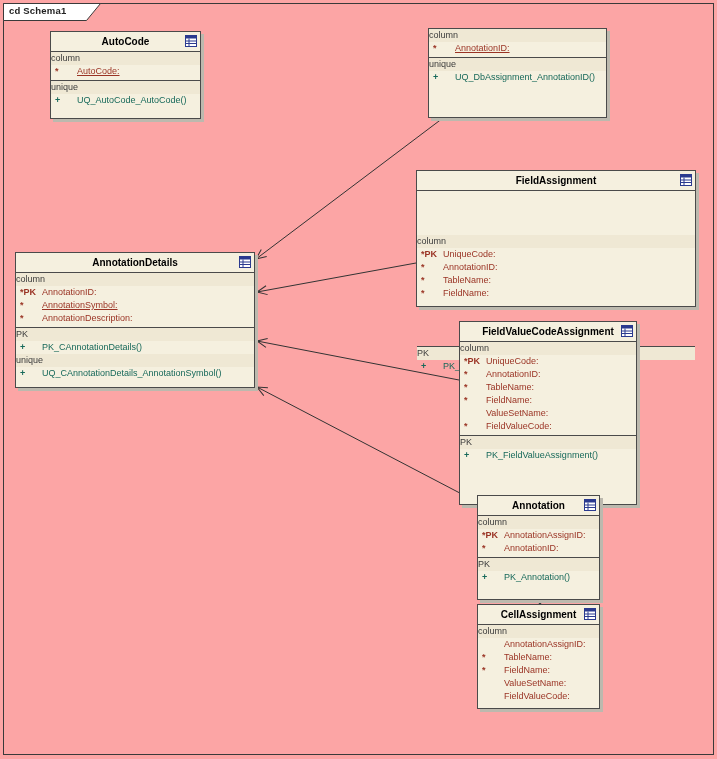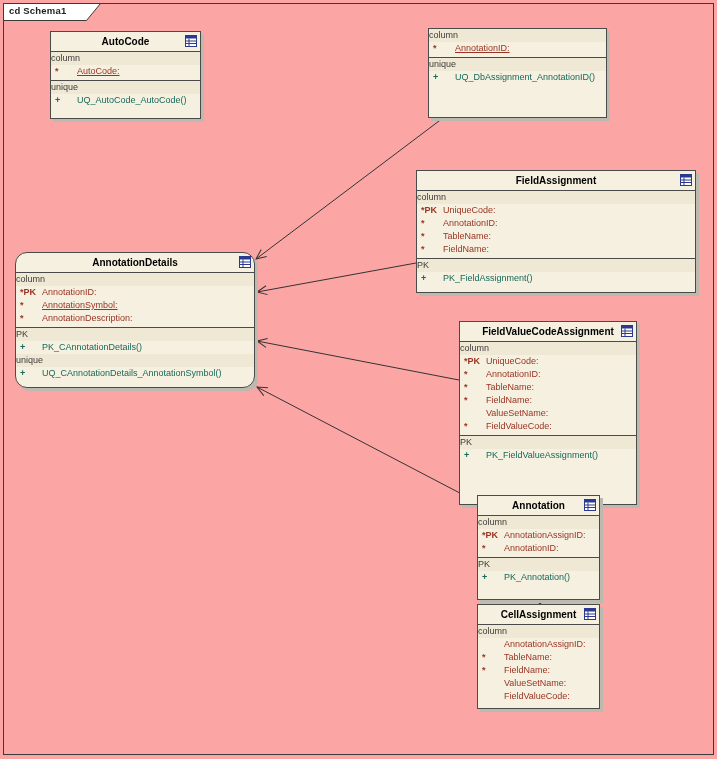--- a/index.html
+++ b/index.html
@@ -94,21 +94,21 @@
           </div>
         </div>
         <div class="compartment">
           <div class="sec-label">unique</div>
           <div class="row operation">
             <span class="prefix">+</span>
             <span class="name">UQ_DbAssignment_AnnotationID()</span>
           </div>
         </div>
       </div>
-      <div class="entity" style="left: 416px; top: 170px; width: 280px; height: 123px;">
+      <div class="entity" style="left: 416px; top: 170px; width: 280px; height: 137px; gap: 44px;">
         <div class="titlebar"><span class="title">FieldAssignment</span><svg class="tbl-icon" width="12" height="12" viewBox="0 0 12 12">
             <rect x="0.5" y="0.5" width="11" height="11" fill="#ffffff" stroke="#2b3a8f"></rect>
             <rect x="0.5" y="0.5" width="11" height="3" fill="#2b3a8f"></rect>
             <line x1="0.5" y1="6" x2="11.5" y2="6" stroke="#2b3a8f"></line>
             <line x1="0.5" y1="8.5" x2="11.5" y2="8.5" stroke="#2b3a8f"></line>
             <line x1="4" y1="3.5" x2="4" y2="11.5" stroke="#2b3a8f"></line>
           </svg></div>
         <div class="compartment">
           <div class="sec-label">column</div>
           <div class="row column">
@@ -129,21 +129,21 @@
           </div>
         </div>
         <div class="compartment">
           <div class="sec-label">PK</div>
           <div class="row operation">
             <span class="prefix">+</span>
             <span class="name">PK_FieldAssignment()</span>
           </div>
         </div>
       </div>
-      <div class="entity" style="left: 15px; top: 252px; width: 240px; height: 136px; border-radius: 12px;">
+      <div class="entity" style="left: 15px; top: 252px; width: 240px; height: 136px;">
         <div class="titlebar"><span class="title">AnnotationDetails</span><svg class="tbl-icon" width="12" height="12" viewBox="0 0 12 12">
             <rect x="0.5" y="0.5" width="11" height="11" fill="#ffffff" stroke="#2b3a8f"></rect>
             <rect x="0.5" y="0.5" width="11" height="3" fill="#2b3a8f"></rect>
             <line x1="0.5" y1="6" x2="11.5" y2="6" stroke="#2b3a8f"></line>
             <line x1="0.5" y1="8.5" x2="11.5" y2="8.5" stroke="#2b3a8f"></line>
             <line x1="4" y1="3.5" x2="4" y2="11.5" stroke="#2b3a8f"></line>
           </svg></div>
         <div class="compartment">
           <div class="sec-label">column</div>
           <div class="row column">

